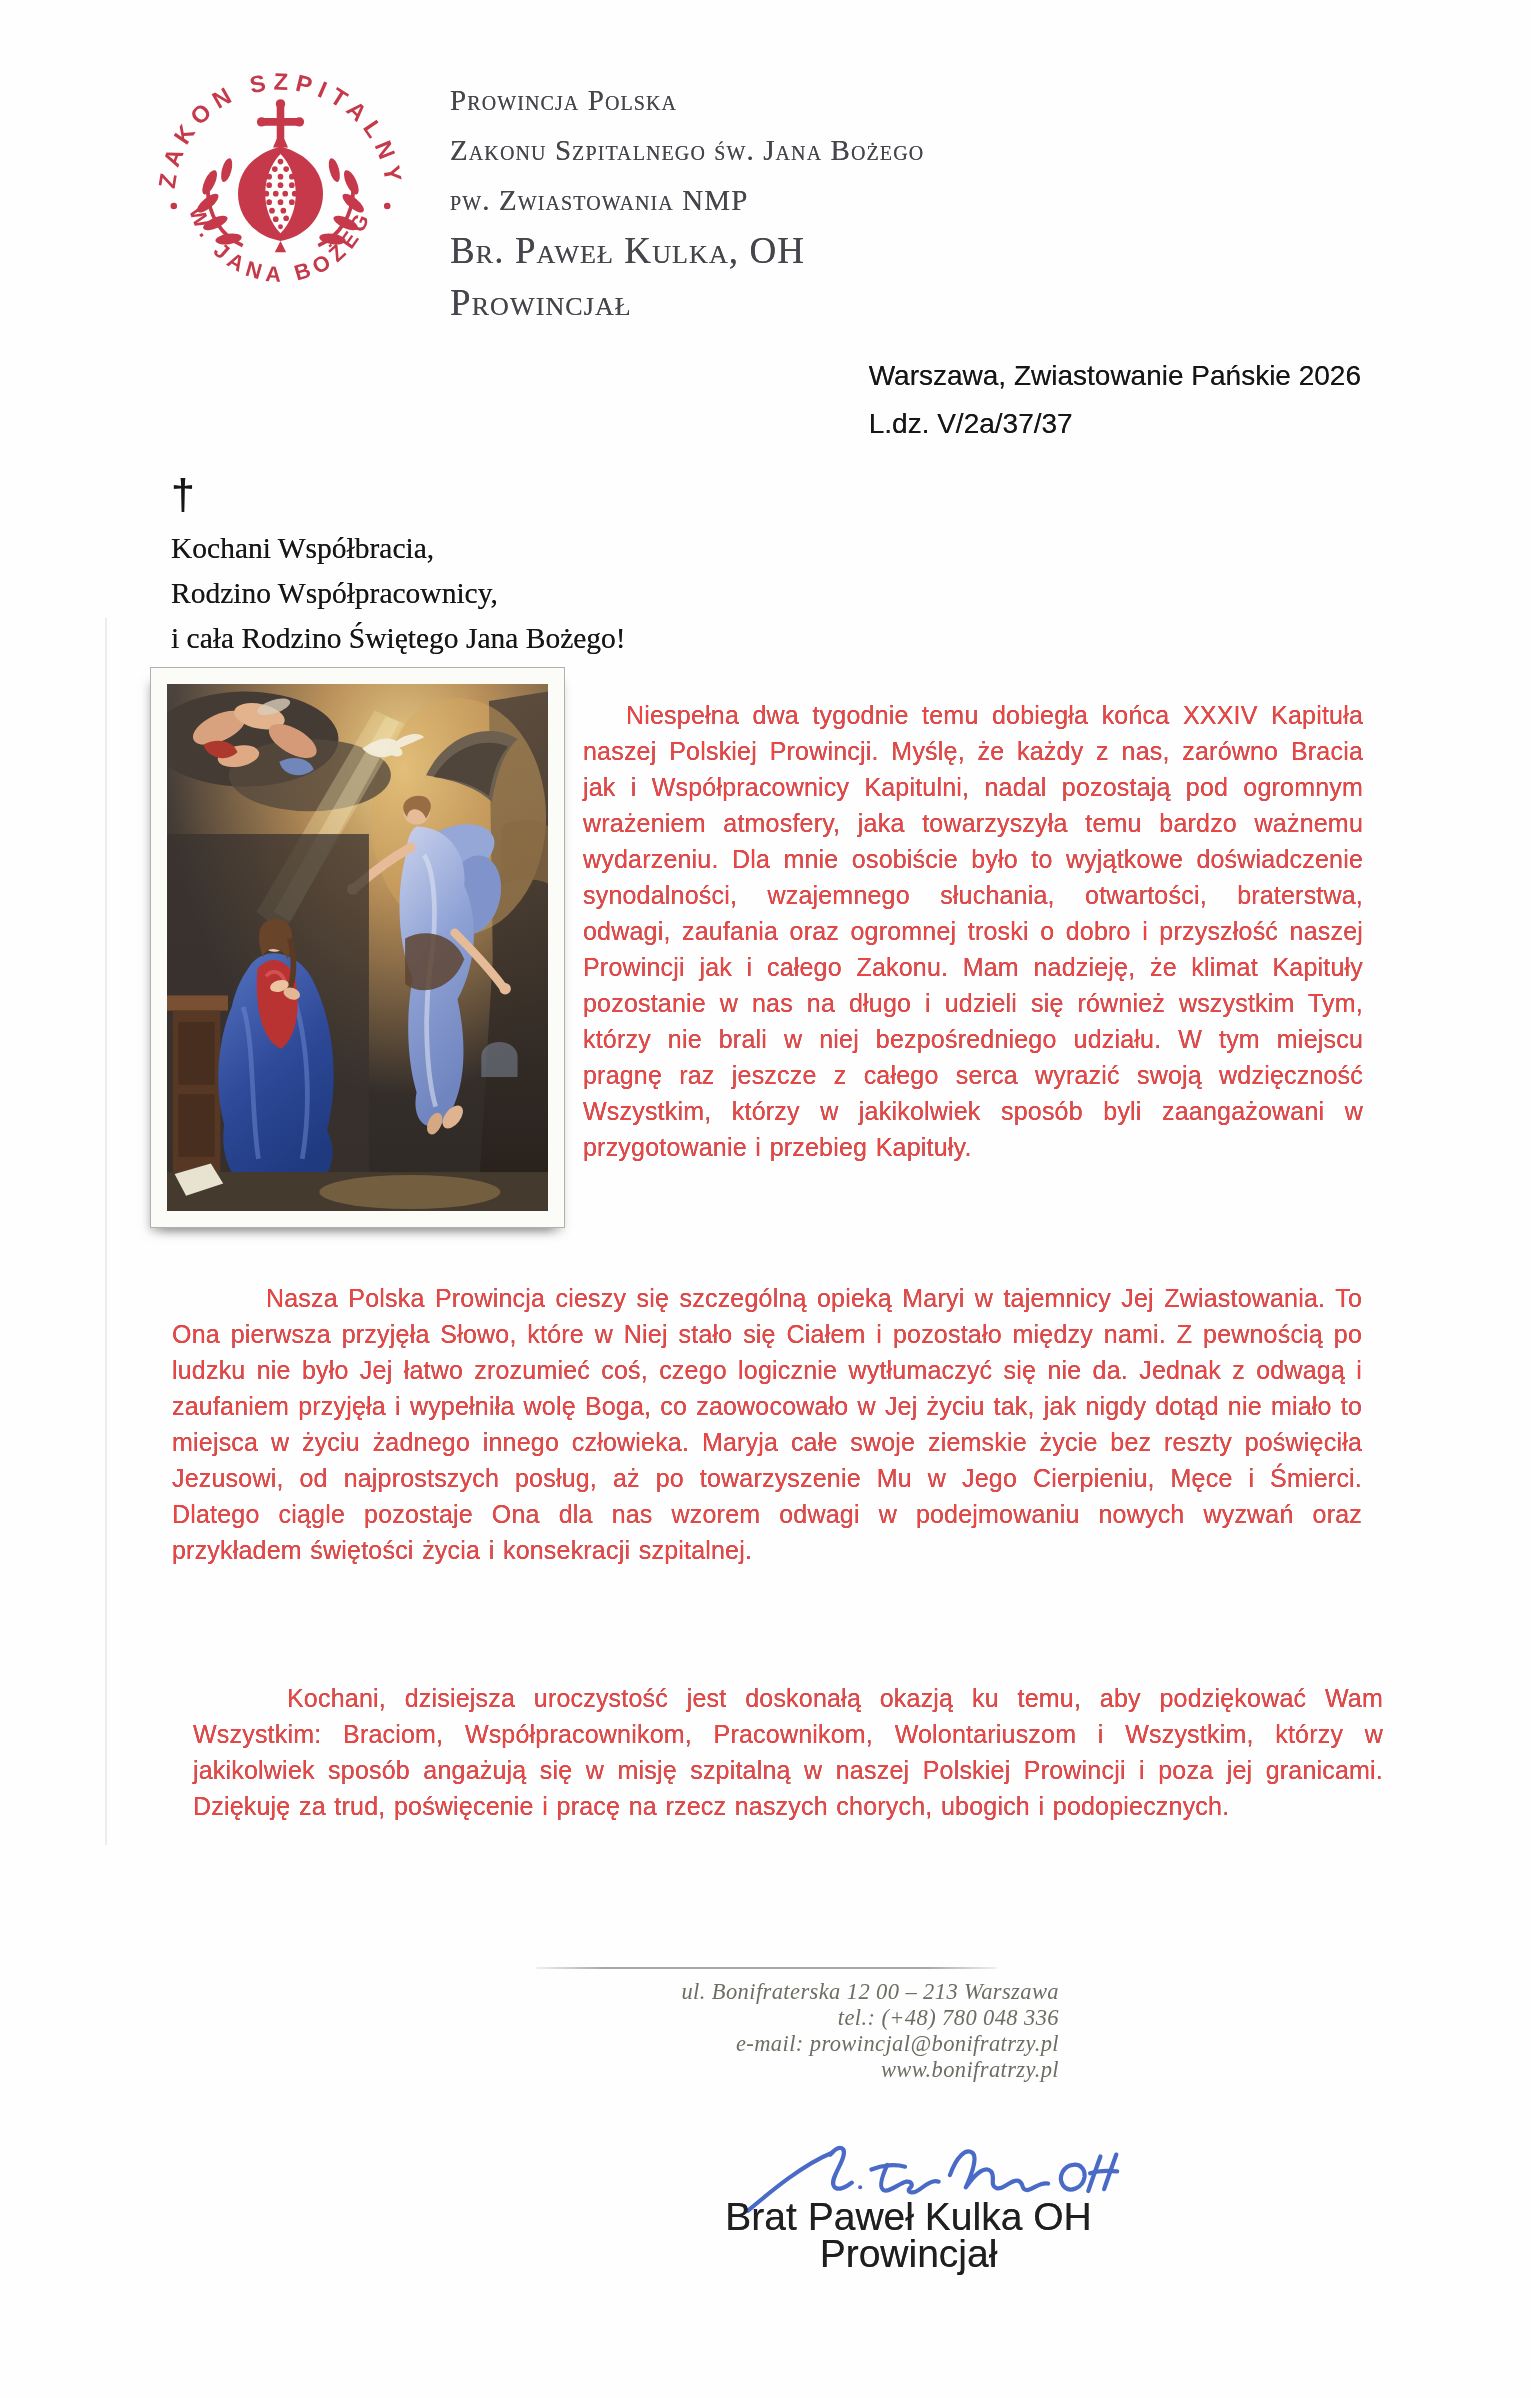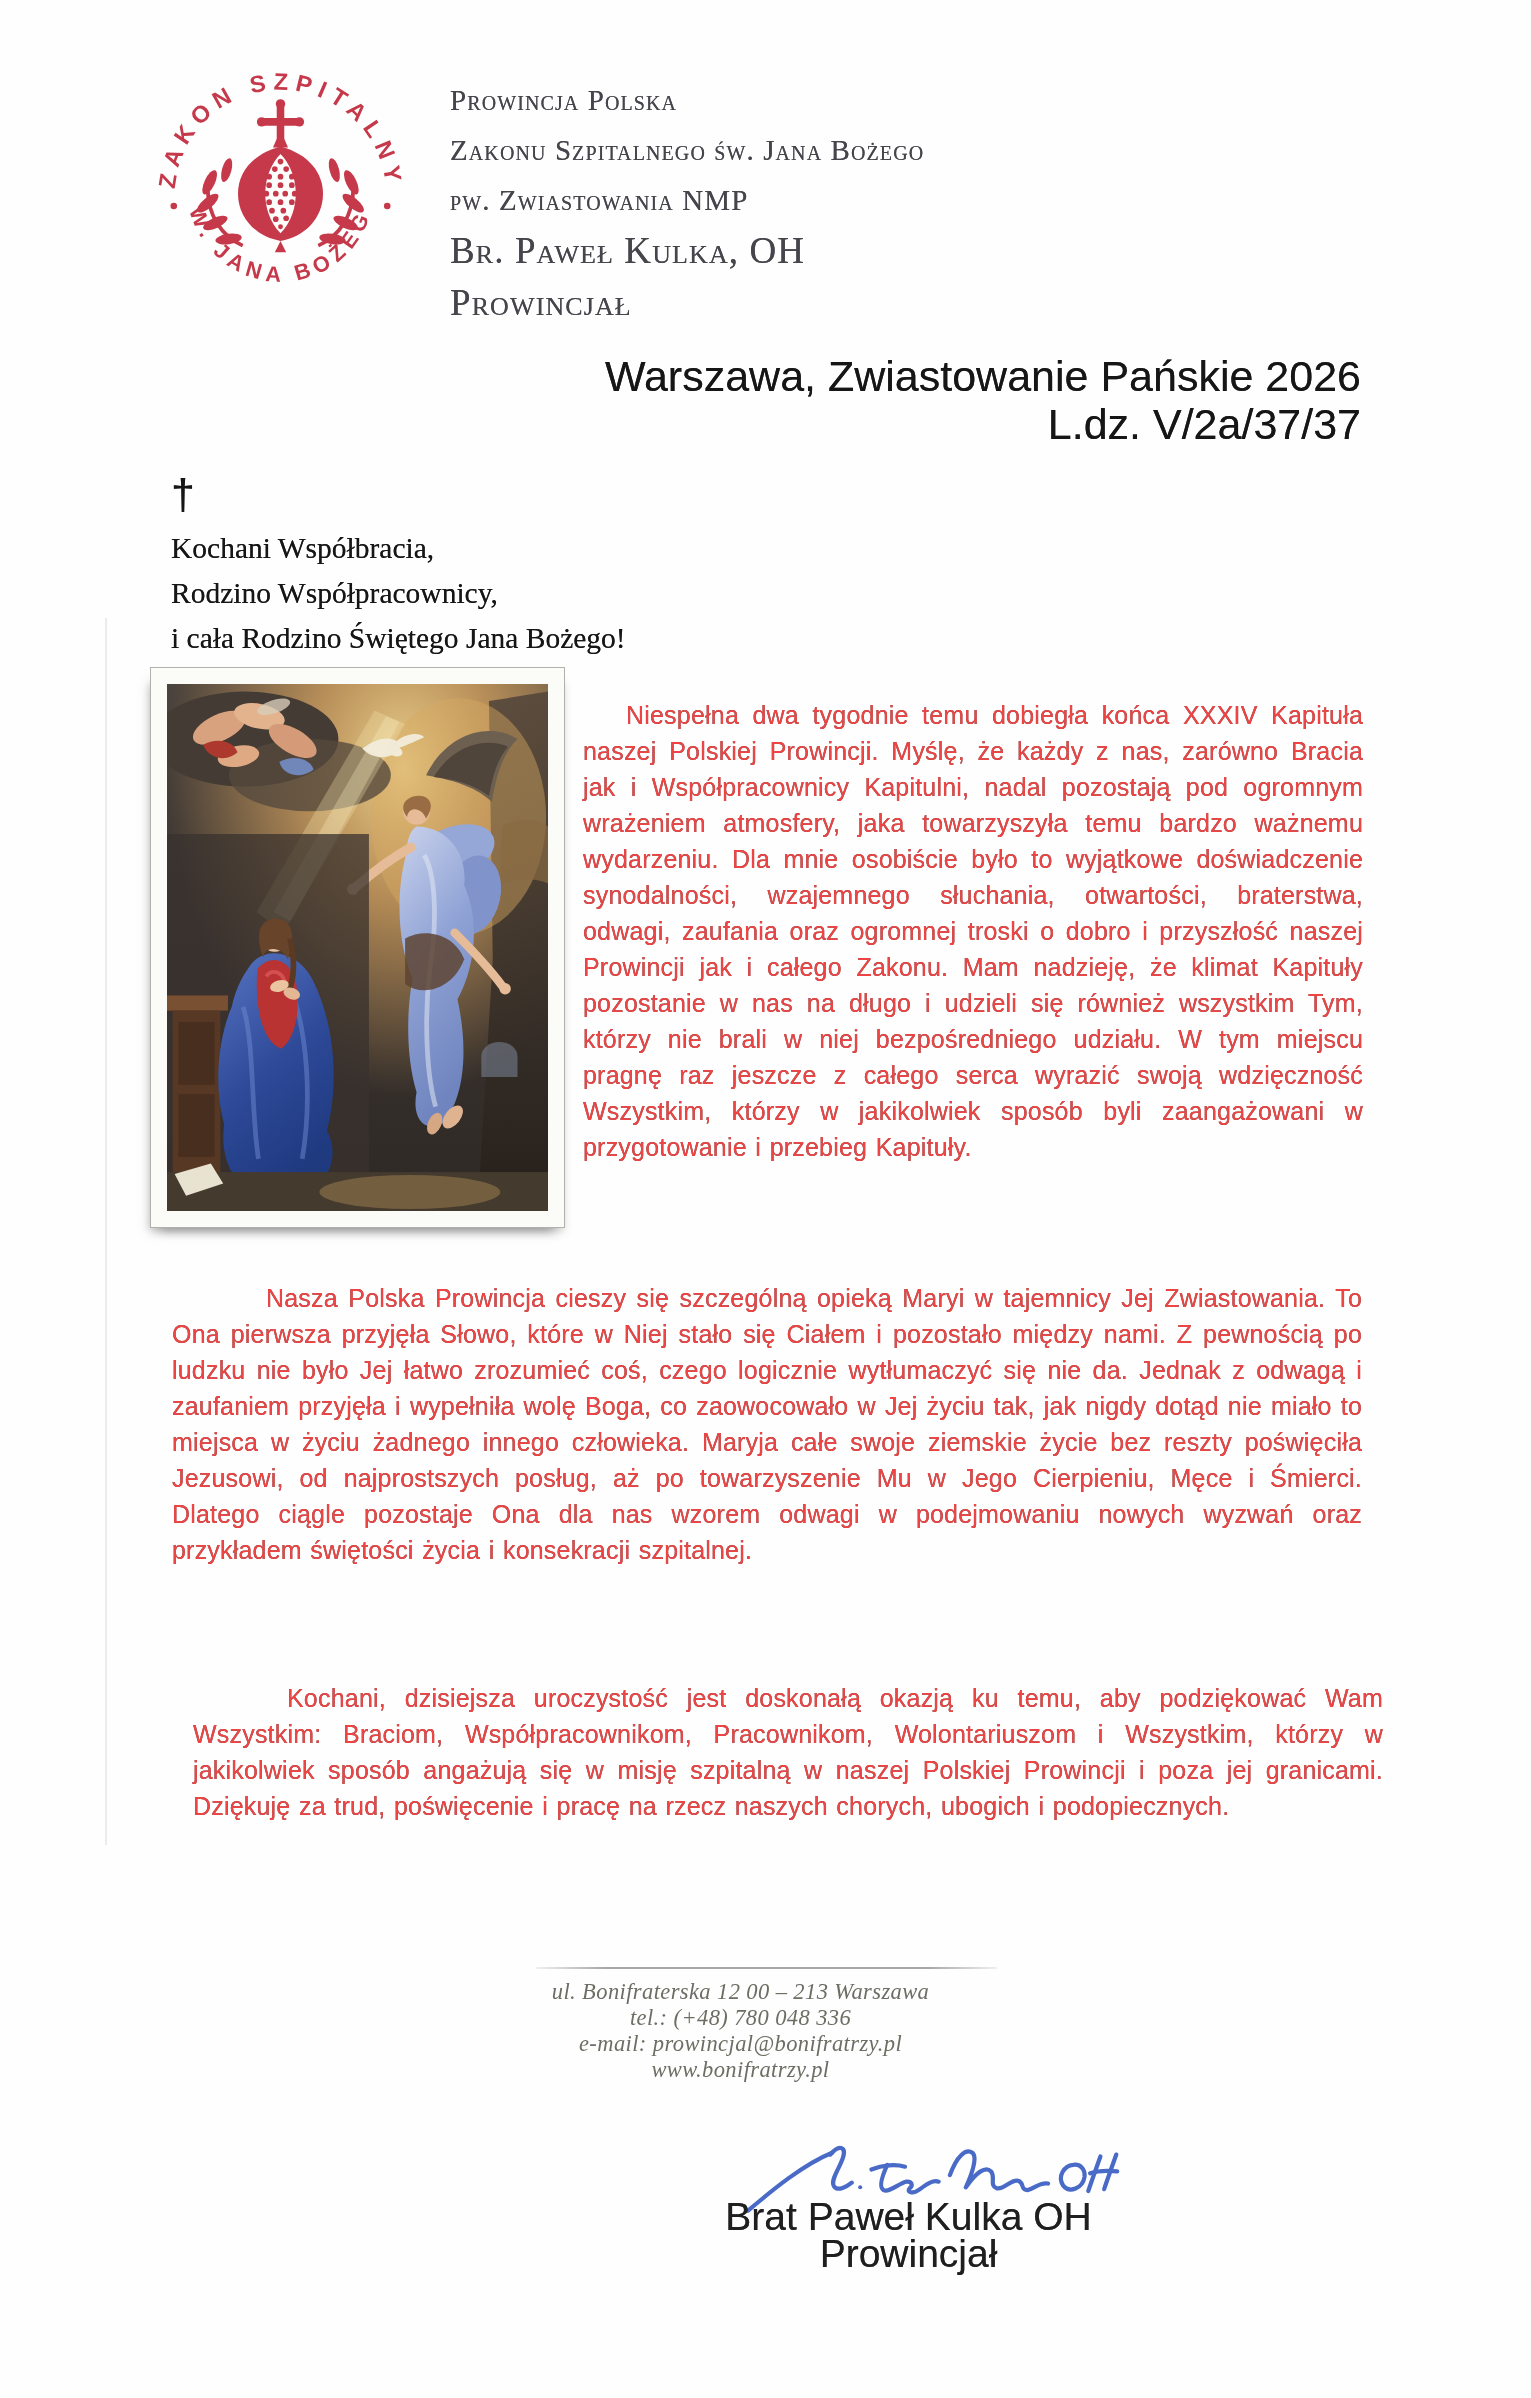--- a/index.html
+++ b/index.html
@@ -13,22 +13,22 @@
   .lh-text{
     position:absolute;left:450px;top:75px;
     font-family:"Liberation Serif","DejaVu Serif",serif;
     font-variant:small-caps;color:#45454b;letter-spacing:1.1px;
     text-shadow:0 0 0.6px rgba(60,60,70,.8);
   }
   .lh-line-sm{font-size:29px;line-height:50px;}
   .lh-line-lg{font-size:37px;line-height:52px;}
   
   .dateblock{
-    position:absolute;right:171px;top:352px;text-align:right;
-    font-size:43px;line-height:48px;color:#161616;
+    position:absolute;right:171px;top:352px;text-align:left;
+    font-size:28px;line-height:48px;color:#161616;
     text-shadow:0 0 0.6px rgba(0,0,0,.75);
   }
   
   .salutation{position:absolute;left:171px;top:468px;color:#161616;
     text-shadow:0 0 0.6px rgba(0,0,0,.75);}
   .salutation .cross{font-size:43px;line-height:52px;margin-bottom:5.6px;}
   .salutation .sal-line{font-size:29.5px;line-height:45px;font-family:Liberation Serif, serif;}
   
   .painting{
     position:absolute;left:150px;top:667px;width:381px;height:527px;
@@ -43,21 +43,21 @@
     color:#ef4444;letter-spacing:0.2px;word-spacing:1.4px;
     text-shadow:0 0 0.6px rgba(0,0,0,.7);
   }
   #para1{left:583px;top:697px;width:780px;text-indent:43px;}
   #para2{left:172px;top:1280px;width:1190px;text-indent:94px;}
   #para3{left:180px;top:1680px;width:1190px;text-indent:94px;margin-left:13px;}
   
   .footer-rule{position:absolute;left:536px;top:1967px;width:461px;height:1.9px;
     background:linear-gradient(90deg,rgba(160,160,155,.15),rgba(130,130,125,.7) 15%,rgba(130,130,125,.7) 85%,rgba(160,160,155,.15));}
   .footer{
-    position:absolute;left:422px;top:1979px;width:637px;text-align:center;
+    position:absolute;left:422px;top:1979px;width:637px;text-align:right;
     font-family:"Liberation Serif","DejaVu Serif",serif;font-style:italic;
     font-size:22.5px;line-height:26px;color:#6d6d63;letter-spacing:0.4px;
     filter:blur(0.3px);
   }
   
   .sig-script{position:absolute;left:740px;top:2134px;width:403px;height:86px;}
   .sig-block{
     position:absolute;left:693px;top:2198px;width:431px;text-align:center;
     font-size:39px;line-height:37px;color:#1f1f1f;
     text-shadow:0 0 0.6px rgba(0,0,0,.7);

